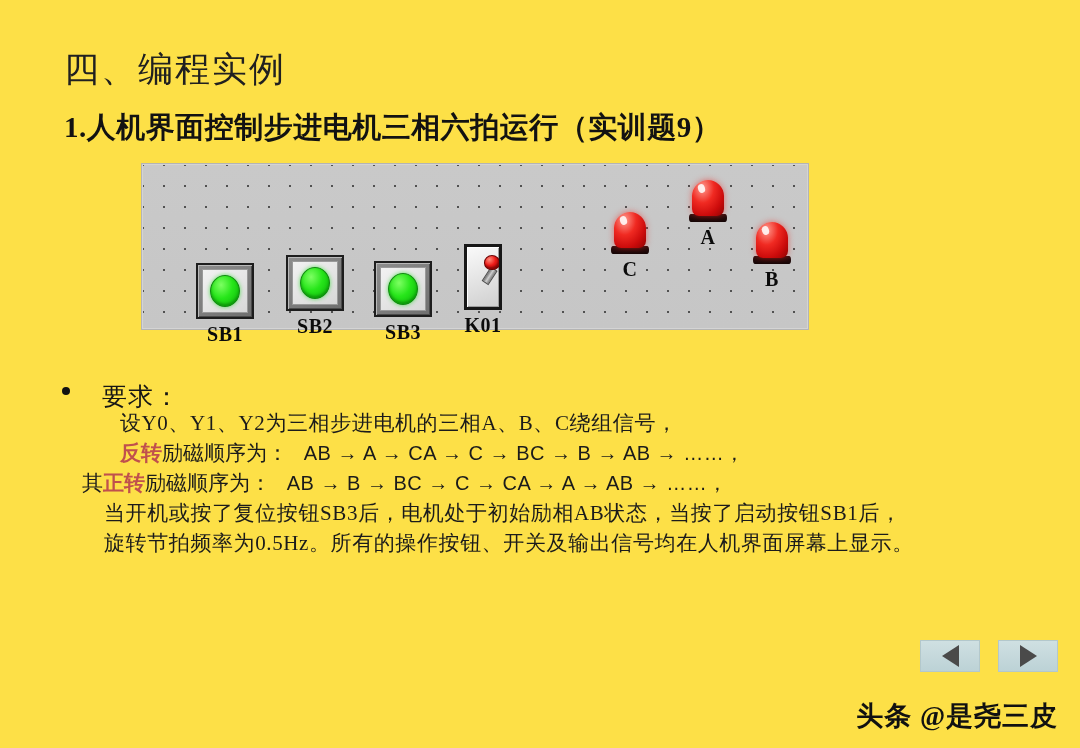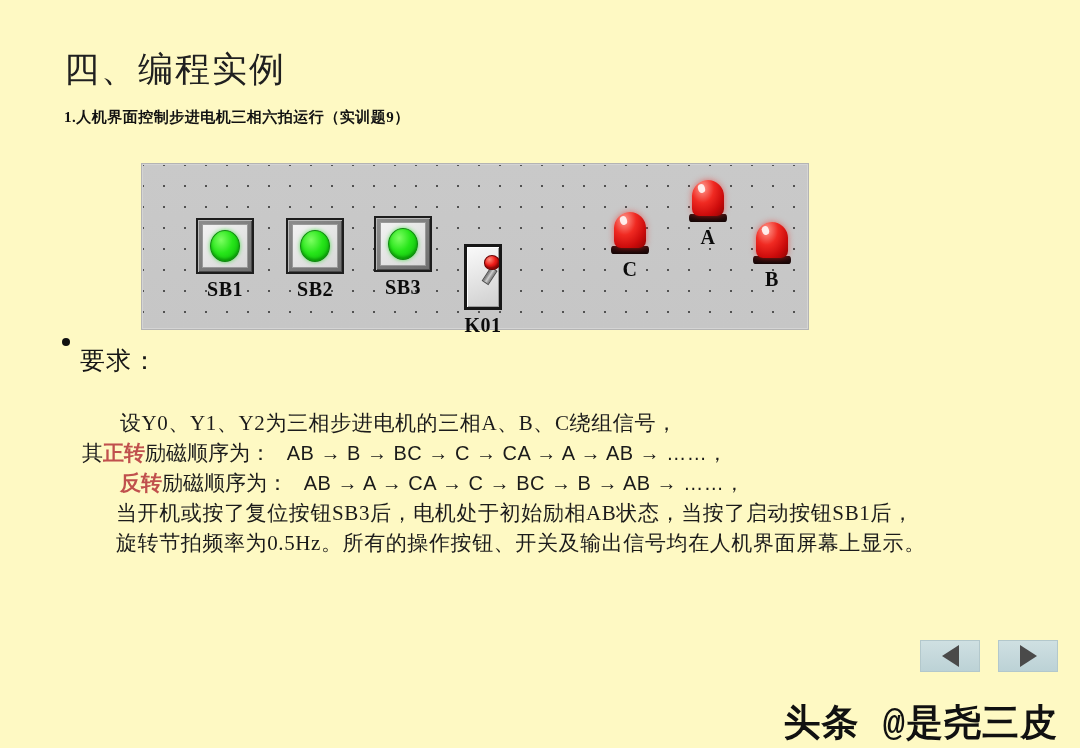--- a/index.html
+++ b/index.html
@@ -4,50 +4,50 @@
 <style>
   * { box-sizing: border-box; }
   html, body {
     margin: 0; padding: 0;
     width: 1080px; height: 748px;
     background: #ffffff;
     font-family: "Liberation Sans", "DejaVu Sans", sans-serif;
     color: #1a1a1a;
     overflow: hidden;
   }
-  .slide { position: relative; width: 1080px; height: 748px; background: #fef9c3; }
+  .slide { position: relative; width: 1080px; height: 748px; background: #fde047; }
 
   
   .section-title {
     position: absolute; left: 64px; top: 46px;
     font-family: "Liberation Serif", "DejaVu Serif", serif;
     font-size: 35px; font-weight: 400; letter-spacing: 2px;
     color: #202020; white-space: nowrap;
   }
   .sub-title {
     position: absolute; left: 64px; top: 108px;
     font-family: "Liberation Serif", "DejaVu Serif", serif;
-    font-size: 15px; font-weight: 700; letter-spacing: 0.5px;
+    font-size: 29px; font-weight: 700; letter-spacing: 0.5px;
     color: #121212; white-space: nowrap;
   }
 
   
   .hmi-panel {
     position: absolute; left: 141px; top: 163px;
     width: 668px; height: 167px;
     background:
       radial-gradient(circle at 1px 1px, rgba(60,60,60,.85) 1px, transparent 1.4px) 0 0 / 21px 21px,
       linear-gradient(#c9c9c9, #c6c6c6);
     border: 1px solid #b4b4b4;
     box-shadow: inset 0 0 0 1px #d4d4d4;
   }
   .hmi-inner { position: relative; width: 100%; height: 100%; }
 
   
-  .pb { position: absolute; width: 78px; }
+  .pb { position: absolute; width: 78px; margin-top: 45px; }
   .pb-frame {
     width: 58px; height: 56px;
     background: linear-gradient(145deg,#8d8d8d,#6f6f6f);
     border: 2px solid #1d1d1d;
     padding: 4px;
     box-shadow: inset 1px 1px 0 #b9b9b9, inset -1px -1px 0 #4a4a4a;
   }
   .pb-face {
     width: 100%; height: 100%;
     background: linear-gradient(145deg,#f2f2f2,#d8d8d8);
@@ -111,38 +111,38 @@
   }
   .led-base {
     width: 38px; height: 8px; margin: -2px auto 0;
     border-radius: 3px / 6px;
     background: linear-gradient(#2c1010,#140505);
   }
   .led-label { left: 0; width: 44px; top: 46px; }
 
   
   .bullet-row {
-    position: absolute; left: 62px; top: 344px;
-    display: flex; align-items: flex-start; gap: 10px;
+    position: absolute; left: 62px; top: 380px;
+    display: flex; align-items: center; gap: 32px;
   }
   .bullet-dot {
     width: 8px; height: 8px; border-radius: 50%;
     background: #111; transform: translateY(-6px);
   }
   .bullet-text {
     font-family: "Liberation Serif", "DejaVu Serif", serif;
     font-size: 25px; font-weight: 400; letter-spacing: 1px; color: #151515;
   }
 
   .body-block {
     position: absolute; left: 104px; top: 408px; width: 930px;
     font-family: "Liberation Serif", "DejaVu Serif", serif;
     font-size: 21px; color: #1b1b1b; line-height: 30px;
   }
-  .line { white-space: nowrap; margin-left: 12px; }
+  .line { white-space: nowrap; }
   .seq-line { position: relative; }
   .hl { color: #c0504d; font-weight: 700; }
   .seq-pre { letter-spacing: 0; }
   .seq-body { font-family: "Liberation Sans", "DejaVu Sans", sans-serif; font-size: 20px; letter-spacing: 0.5px; }
   .para-line { letter-spacing: 0.6px; }
 
   .line-indent1 { margin-left: 16px; }
   .line-indent2 { margin-left: -22px; }
 
   
@@ -165,22 +165,22 @@
   .tri-right {
     width: 0; height: 0;
     border-top: 11px solid transparent;
     border-bottom: 11px solid transparent;
     border-left: 17px solid #4a4a4a;
   }
 
   
   .watermark {
     position: absolute; right: 22px; top: 698px;
-    font-family: Liberation Mono, monospace;
-    font-size: 37px; font-weight: 700; color: #111;
+    font-family: Liberation Serif, serif;
+    font-size: 27px; font-weight: 700; color: #111;
     letter-spacing: 1px; white-space: nowrap;
   }
 </style>
 </head>
 <body>
 
 <div class="slide">
 
   <div class="section-title">四、编程实例</div>
   <div class="sub-title">1.人机界面控制步进电机三相六拍运行（实训题9）</div>
@@ -190,21 +190,21 @@
 
       <div class="pb" style="left:54px; top:54px;">
         <div class="pb-frame">
           <div class="pb-face">
             <div class="pb-led"></div>
           </div>
         </div>
         <div class="pb-label">SB1</div>
       </div>
 
-      <div class="pb" style="left:144px; top:54px;">
+      <div class="pb" style="left:144px; top:46px;">
         <div class="pb-frame">
           <div class="pb-face">
             <div class="pb-led"></div>
           </div>
         </div>
         <div class="pb-label">SB2</div>
       </div>
 
       <div class="pb" style="left:232px; top:52px;">
         <div class="pb-frame">
@@ -246,26 +246,26 @@
 
   <div class="bullet-row">
     <div class="bullet-dot"></div>
     <div class="bullet-text">要求：</div>
   </div>
 
   <div class="body-block">
 
     <div class="line para-line line-indent1">设Y0、Y1、Y2为三相步进电机的三相A、B、C绕组信号，</div>
 
+    <div class="line seq-line line-indent1">
+      <span class="hl">反转</span><span class="seq-pre">励磁顺序为：</span>&nbsp;&nbsp;&nbsp;<span class="seq-body">AB → A → CA → C → BC → B → AB → ……，</span>
+    </div>
+
     <div class="line seq-line line-indent2">
       <span class="seq-pre">其</span><span class="hl">正转</span><span class="seq-pre">励磁顺序为：</span>&nbsp;&nbsp;&nbsp;<span class="seq-body">AB → B → BC → C → CA → A → AB → ……，</span>
-    </div>
-
-    <div class="line seq-line line-indent1">
-      <span class="hl">反转</span><span class="seq-pre">励磁顺序为：</span>&nbsp;&nbsp;&nbsp;<span class="seq-body">AB → A → CA → C → BC → B → AB → ……，</span>
     </div>
 
     <div class="line para-line">当开机或按了复位按钮SB3后，电机处于初始励相AB状态，当按了启动按钮SB1后，</div>
     <div class="line para-line">旋转节拍频率为0.5Hz。所有的操作按钮、开关及输出信号均在人机界面屏幕上显示。</div>
 
   </div>
 
   <div class="nav">
     <div class="nav-btn">
       <div class="tri-left"></div>

